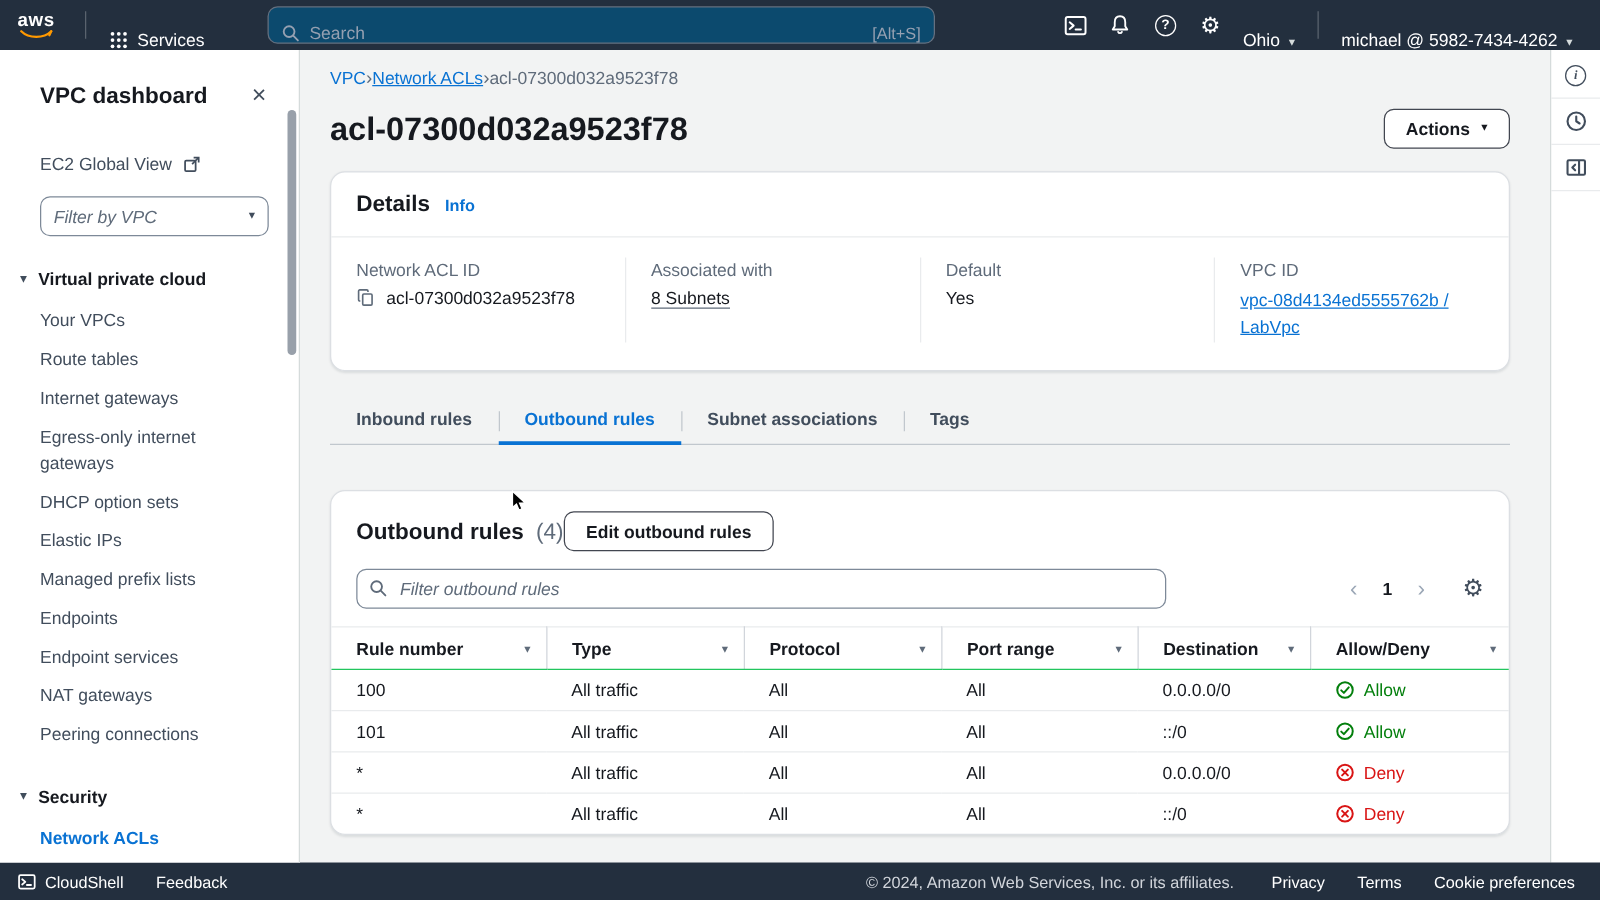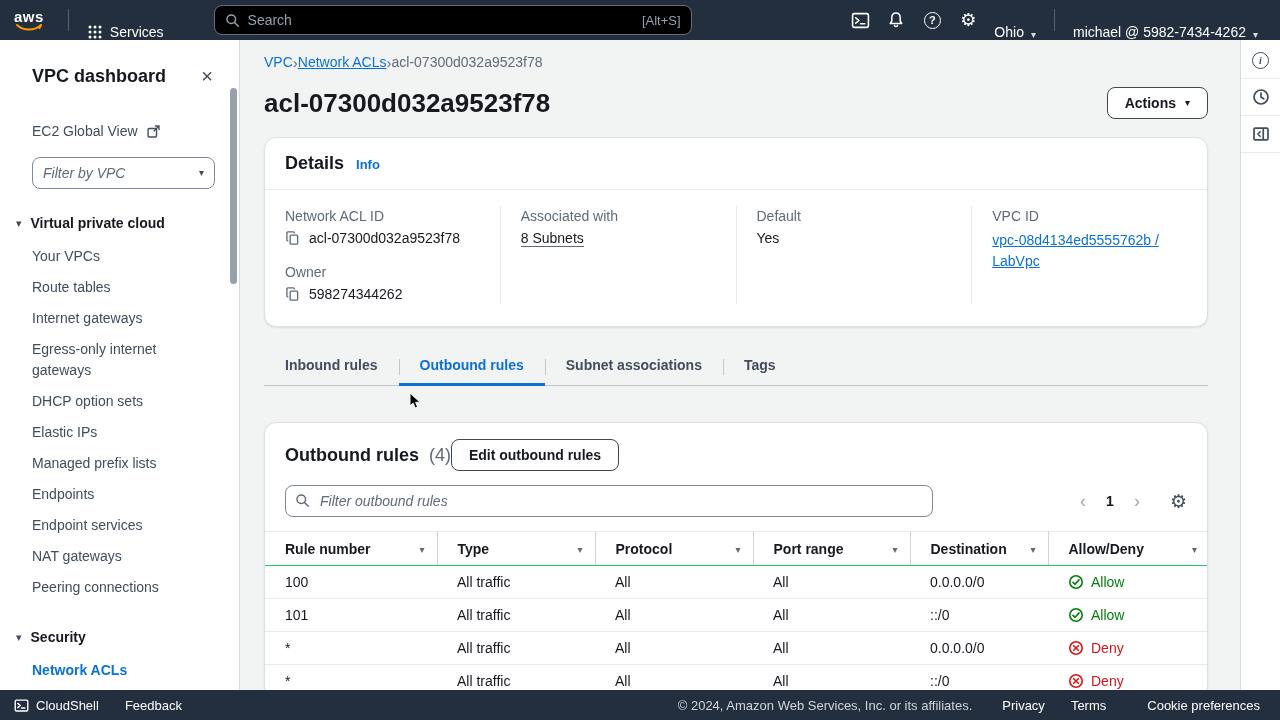--- a/index.html
+++ b/index.html
@@ -6,21 +6,21 @@
   html,body { width:1280px; height:720px; overflow:hidden; }
   body { font-family:"Liberation Sans","DejaVu Sans",sans-serif; font-size:14px; color:#16191f; background:#fff; }
   .screen { width:1280px; height:720px; display:flex; flex-direction:column; position:relative; }
 
   
   .topnav { height:40px; background:#232f3e; display:flex; align-items:center; padding:0 14px; color:#fff; flex:0 0 40px; }
   .aws-logo { display:flex; flex-direction:column; align-items:center; margin-right:14px; cursor:pointer; }
   .aws-logo .aws-text { font-weight:700; font-size:15px; letter-spacing:.5px; line-height:14px; }
   .nav-divider { width:1px; height:22px; background:rgba(255,255,255,.25); margin:0 10px; }
   .nav-item { display:flex; align-items:flex-end; gap:7px; padding:0 8px; height:40px; cursor:pointer; font-size:14px; }
-  .nav-search { display:flex; align-items:center; width:478px; height:30px; margin-left:42px; background:#000000; border:1px solid #65707f; border-radius:8px; padding:0 10px; gap:8px; }
+  .nav-search { display:flex; align-items:flex-end; width:534px; height:30px; margin-left:42px; background:#0c4a6e; border:1px solid #65707f; border-radius:8px; padding:0 10px; gap:8px; }
   .nav-search input { flex:1; background:transparent; border:none; outline:none; color:#fff; font-size:14px; font-family:inherit; }
   .nav-search input::placeholder { color:#95a0b1; }
   .nav-shortcut { color:#95a0b1; font-size:13px; }
   .nav-spacer { flex:1; }
   .nav-iconbtn { width:36px; height:40px; display:flex; align-items:center; justify-content:center; cursor:pointer; }
   .circle-glyph { width:17px; height:17px; border:1.5px solid #fff; border-radius:50%; display:flex; align-items:center; justify-content:center; font-size:11px; font-weight:700; color:#fff; }
   .gear-glyph { font-size:18px; color:#fff; line-height:1; }
   .caret { font-size:10px; line-height:1; }
   .nav-caret { color:#d5dbdb; }
 
@@ -107,21 +107,21 @@
   .right-rail { width:40px; flex:0 0 40px; background:#fff; border-left:1px solid #d5dbdb; display:flex; flex-direction:column; align-items:stretch; padding-top:2px; }
   .rail-btn { height:37px; display:flex; align-items:center; justify-content:center; cursor:pointer; border-bottom:1px solid #e9ebed; }
   .rail-circle { width:17px; height:17px; border:1.5px solid #414d5c; border-radius:50%; display:flex; align-items:center; justify-content:center; font-size:10px; font-weight:700; font-style:italic; color:#414d5c; font-family:"Liberation Serif","DejaVu Serif",serif; }
 
   
   .footer { height:30px; flex:0 0 30px; background:#232f3e; display:flex; align-items:center; color:#fff; font-size:13px; padding:0 14px; }
   .footer-item { display:flex; align-items:center; gap:7px; cursor:pointer; margin-right:26px; }
   .footer-spacer { flex:1; }
   .footer-copy { color:#d1d5db; margin-right:30px; }
   .footer-link { color:#fff; cursor:pointer; margin-right:26px; }
-  .footer-link:last-child { margin-right:6px;margin-left:15px; }
+  .footer-link:last-child { margin-right:6px; }
 
   
   .mouse-cursor { position:absolute; left:409px; top:392px; z-index:50; pointer-events:none; }
 
   svg { display:block; }
 </style>
 </head>
 <body>
 
 <div class="screen">
@@ -271,32 +271,20 @@
             <div class="field">
               <div class="field-label">Network ACL ID</div>
               <div class="field-value">
                 <span class="copy-icon">
                     <svg width="15" height="16" viewBox="0 0 16 17">
                       <rect x="5.5" y="5.5" width="8" height="9.5" rx="1" fill="none" stroke="#5f6b7a" stroke-width="1.4"></rect>
                       <path d="M3.5 11.5 h-0.5 a1 1 0 0 1 -1 -1 v-7.5 a1 1 0 0 1 1 -1 h6 a1 1 0 0 1 1 1 v0.8" fill="none" stroke="#5f6b7a" stroke-width="1.4"></path>
                     </svg>
                   </span>
                 <span>acl-07300d032a9523f78</span>
-              </div>
-            </div>
-            <div class="field">
-              <div class="field-label">Owner</div>
-              <div class="field-value">
-                <span class="copy-icon">
-                    <svg width="15" height="16" viewBox="0 0 16 17">
-                      <rect x="5.5" y="5.5" width="8" height="9.5" rx="1" fill="none" stroke="#5f6b7a" stroke-width="1.4"></rect>
-                      <path d="M3.5 11.5 h-0.5 a1 1 0 0 1 -1 -1 v-7.5 a1 1 0 0 1 1 -1 h6 a1 1 0 0 1 1 1 v0.8" fill="none" stroke="#5f6b7a" stroke-width="1.4"></path>
-                    </svg>
-                  </span>
-                <span>598274344262</span>
               </div>
             </div>
           </div>
           <div class="details-col">
             <div class="field">
               <div class="field-label">Associated with</div>
               <div class="field-value">
                 <span class="dashed-link">8 Subnets</span>
               </div>
             </div>

